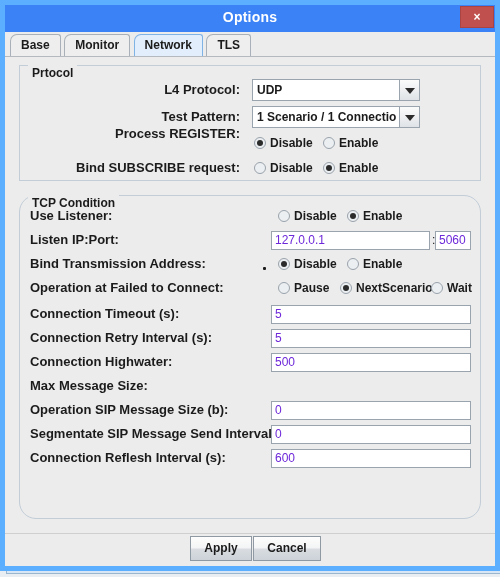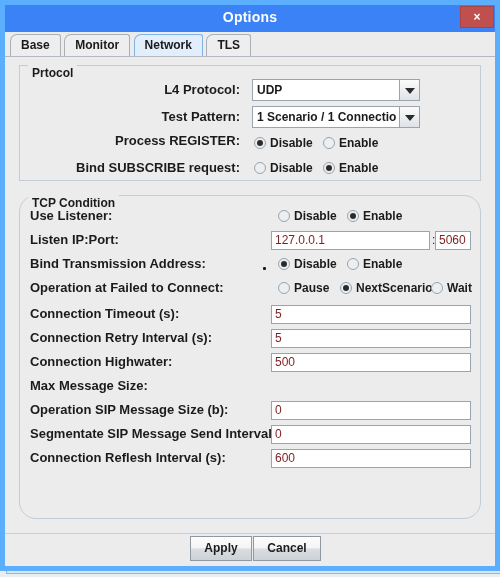--- a/index.html
+++ b/index.html
@@ -166,21 +166,21 @@
   }
 
   
   .textfield {
     position: absolute;
     height: 19px;
     background: #ffffff;
     border: 1px solid #9aa4ae;
     box-sizing: border-box;
     font-size: 12px;
-    color: #7f1d1d;
+    color: #6d28d9;
     line-height: 17px;
     padding-left: 3px;
     white-space: nowrap;
     overflow: hidden;
     cursor: text;
   }
 
   
   .radio {
     position: absolute;
@@ -277,21 +277,21 @@
         <div class="combo-value">UDP</div>
         <div class="combo-arrow"></div>
       </div>
 
       <div class="lbl right" style="left:40px; top:41px; width:180px;">Test Pattern:</div>
       <div class="combo" style="left:232px; top:40px; width:168px;">
         <div class="combo-value">1 Scenario / 1 Connection</div>
         <div class="combo-arrow"></div>
       </div>
 
-      <div class="lbl right" style="left:40px; top:65px; width:180px;">Process REGISTER:</div>
+      <div class="lbl right" style="left:40px; top:58px; width:180px;">Process REGISTER:</div>
       <div class="radio on" style="left:234px; top:68px;">
         <span class="dot"></span>
         <span>Disable</span>
       </div>
       <div class="radio" style="left:303px; top:68px;">
         <span class="dot"></span>
         <span>Enable</span>
       </div>
 
       <div class="lbl right" style="left:20px; top:92px; width:200px;">Bind SUBSCRIBE request:</div>

